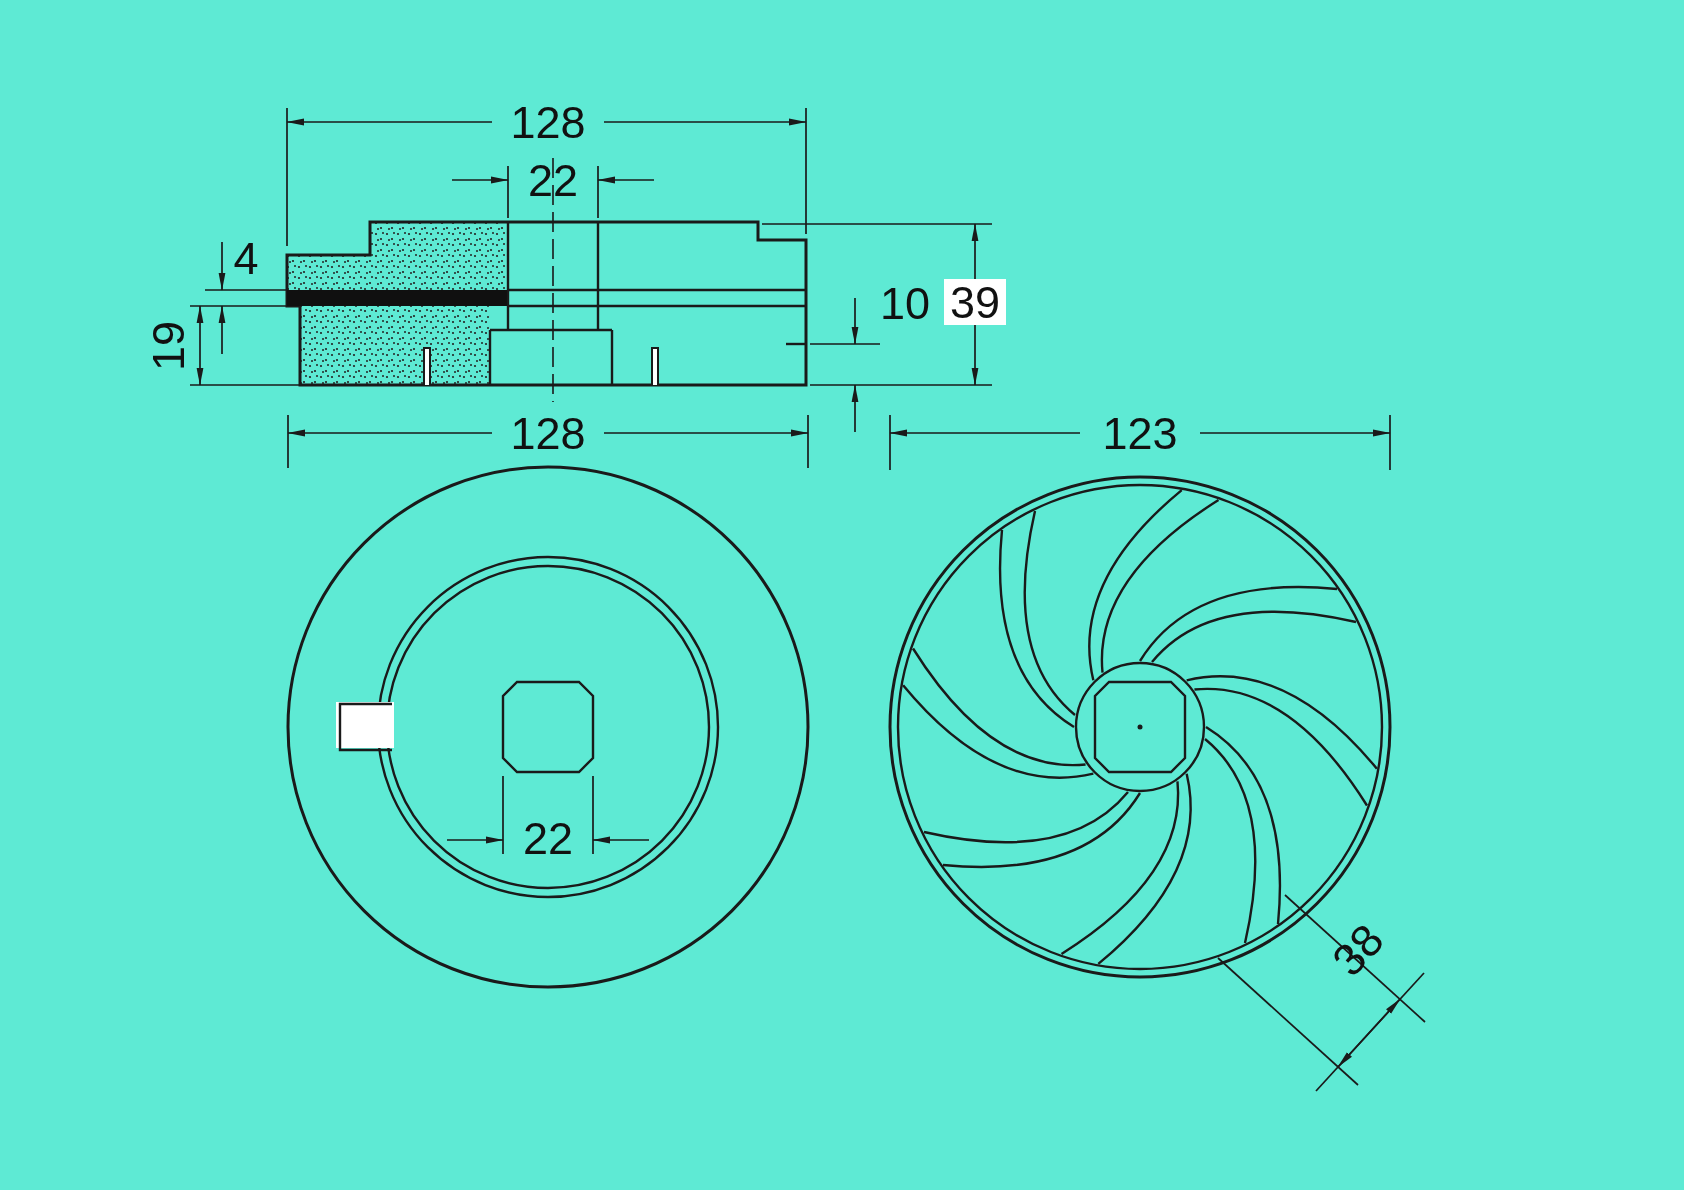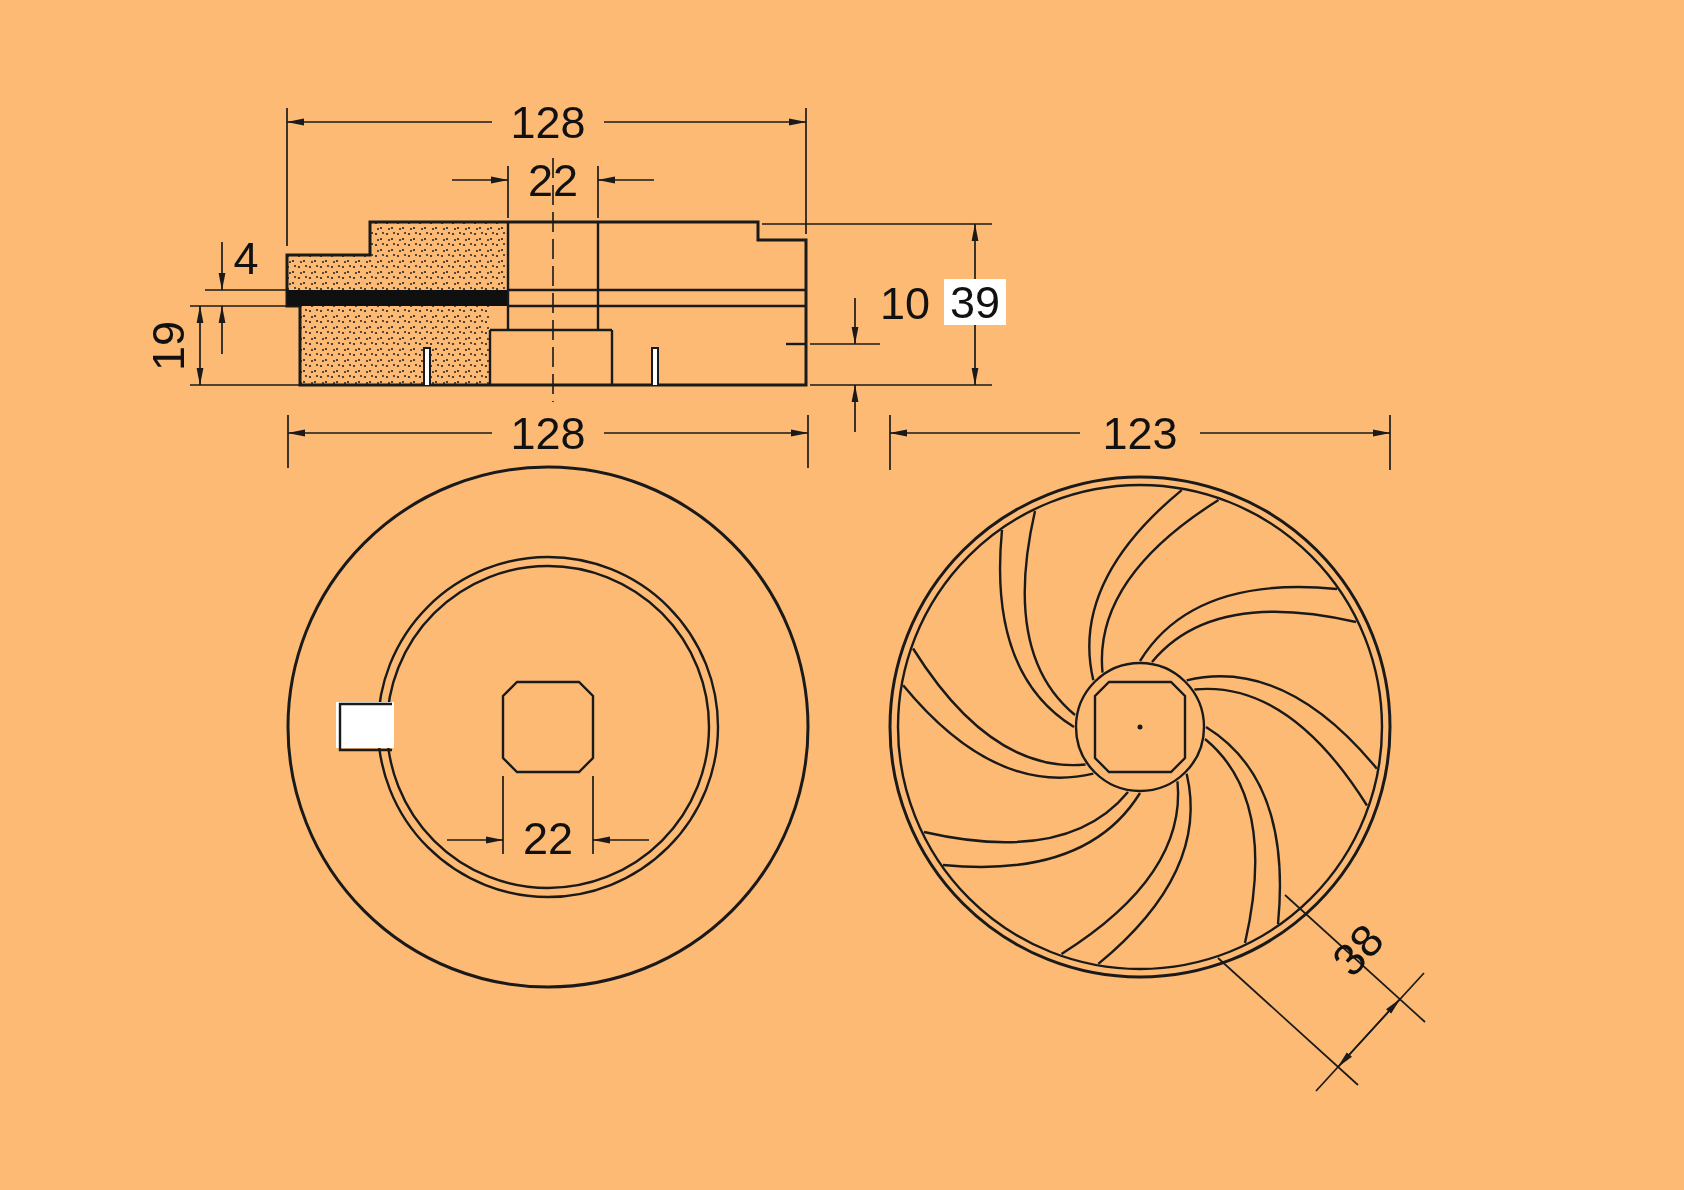--- a/index.html
+++ b/index.html
@@ -1,16 +1,16 @@
 <!DOCTYPE html>
 <html><head>
 <meta charset="utf-8">
 <style>
   html,body{margin:0;padding:0;background:#ffffff;}
-  .stage{width:1684px;height:1190px;position:relative;background:#fdba74;}
+  .stage{width:1684px;height:1190px;position:relative;background:#5eead4;}
   .part{stroke:#1a1a1a;stroke-width:3;fill:none;stroke-linejoin:miter;}
   .inner{stroke:#1a1a1a;stroke-width:2.4;fill:none;}
   .dim{stroke:#1a1a1a;stroke-width:1.7;fill:none;}
   .ctr{stroke:#1a1a1a;stroke-width:1.6;fill:none;stroke-dasharray:20 7;}
   .dim-text{font-family:"Liberation Sans",sans-serif;font-size:45px;fill:#111111;}
 </style>
 </head>
 <body>
 
 <div class="stage">

